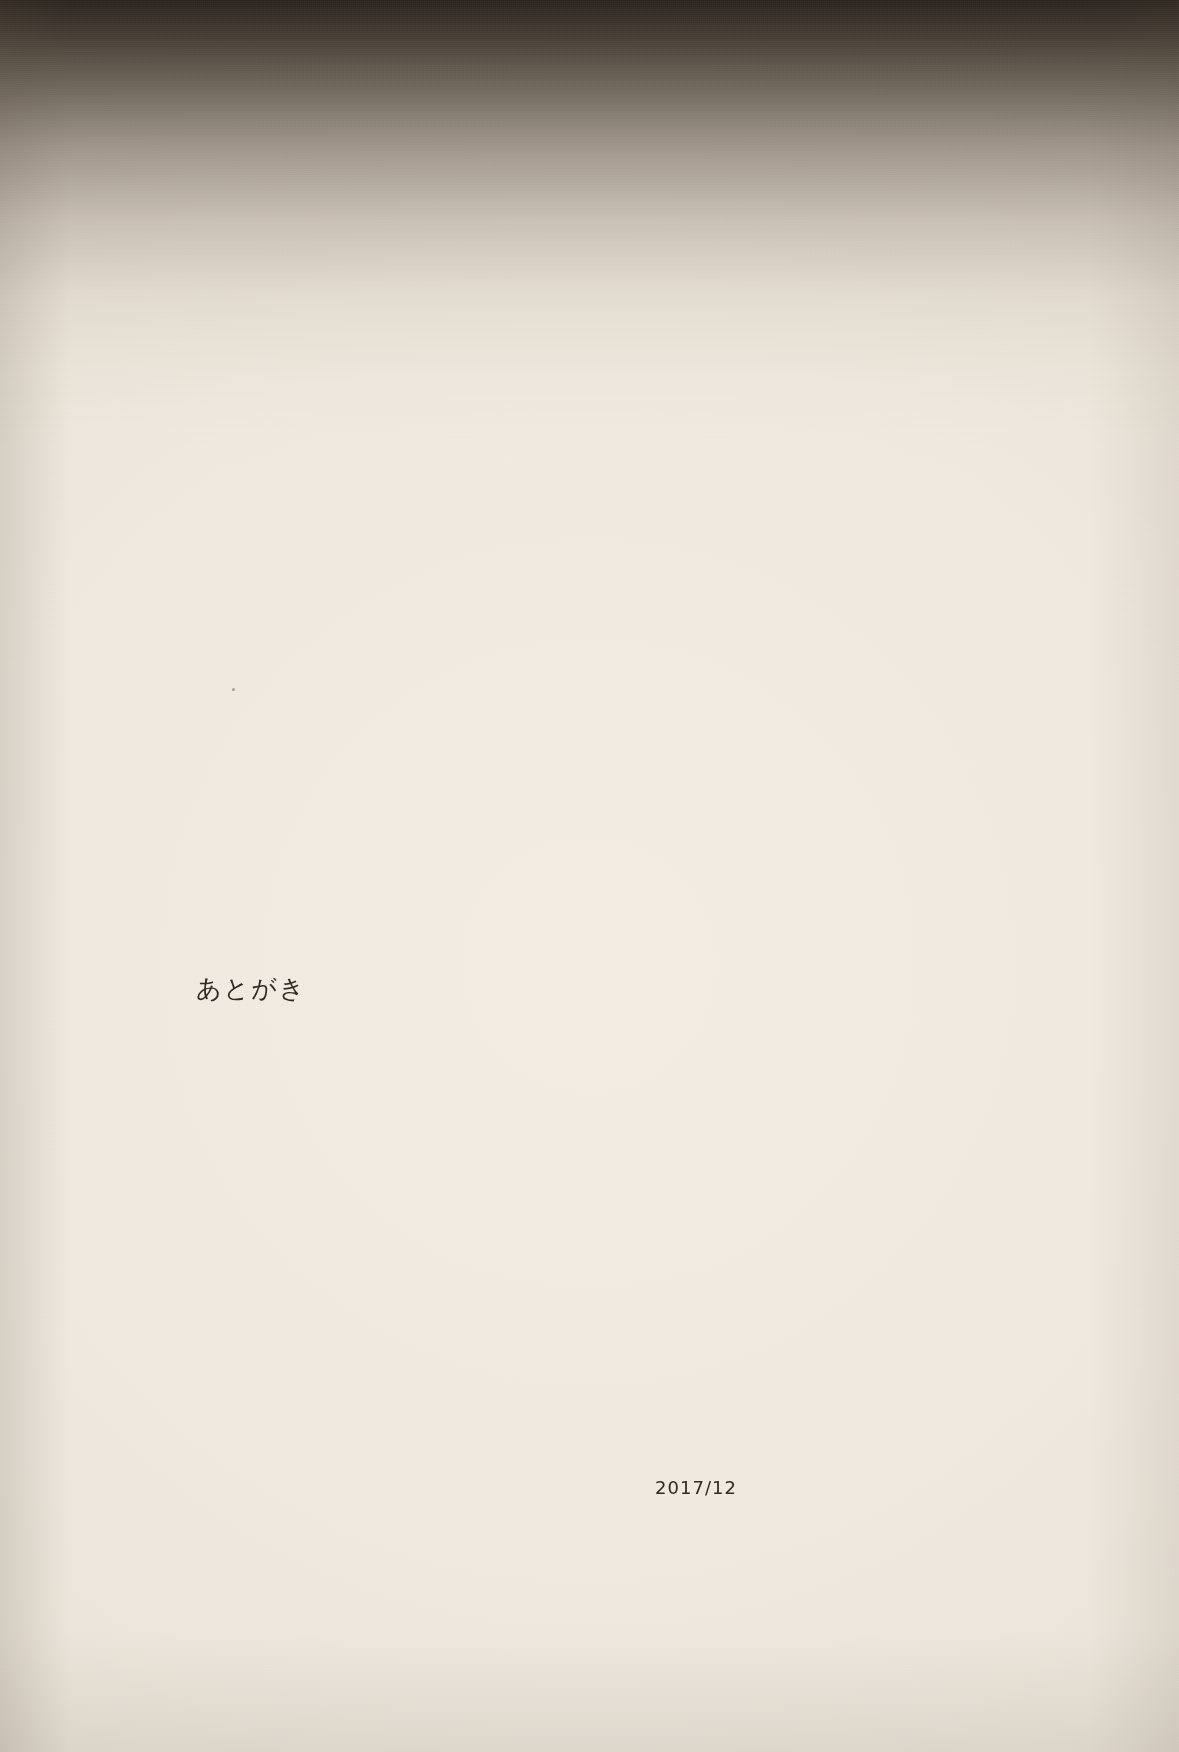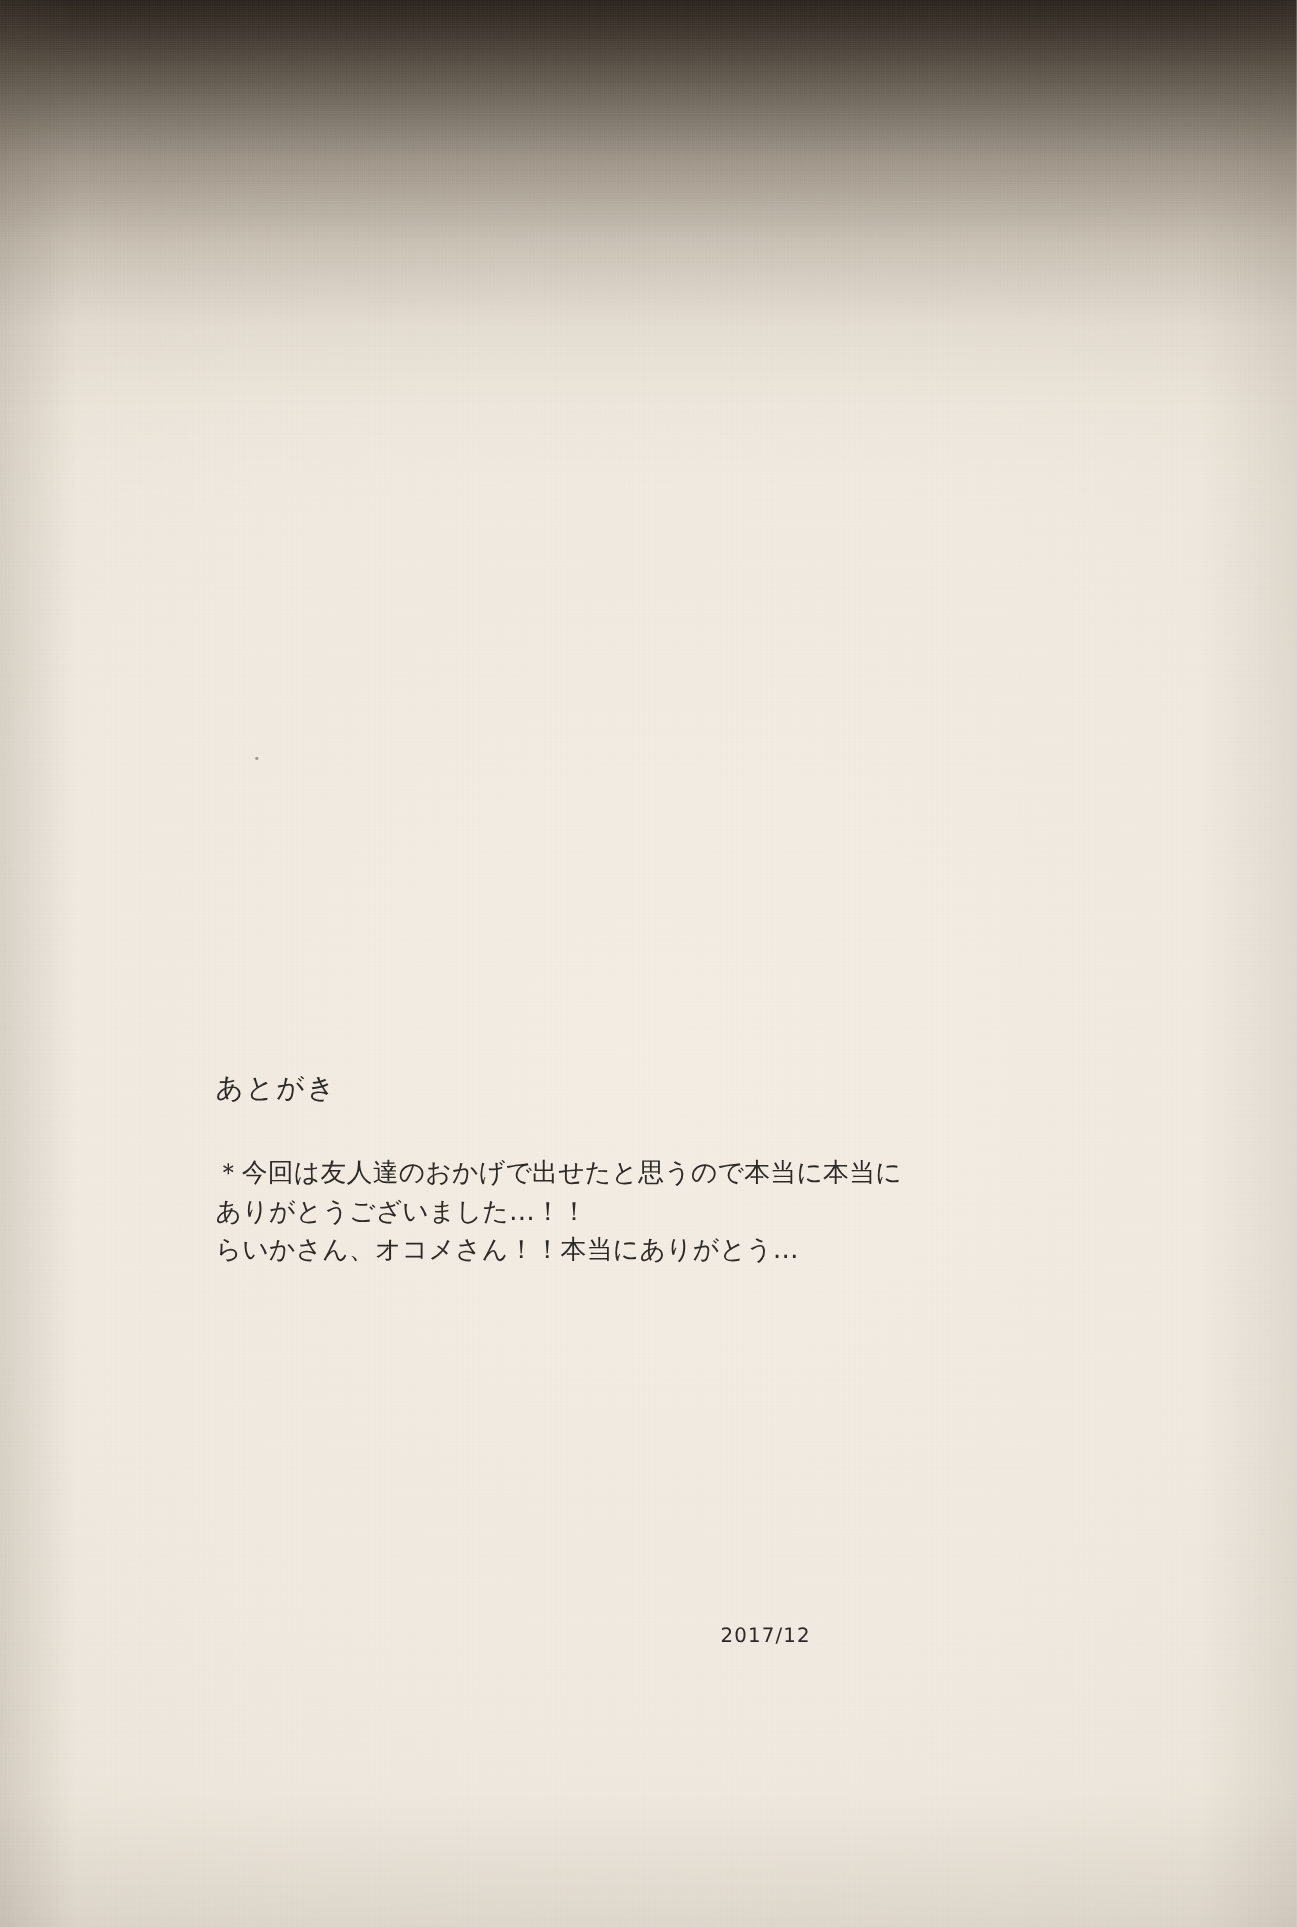--- a/index.html
+++ b/index.html
@@ -5,21 +5,21 @@
   html, body {
     margin: 0;
     padding: 0;
     background: #ffffff;
   }
   .page {
     position: relative;
     width: 1179px;
     height: 1752px;
     overflow: hidden;
-    background: #f0abfc;
+    background: #fde047;
     font-family: "DejaVu Sans", sans-serif;
   }
   
   .paper-base {
     position: absolute;
     inset: 0;
     background:
       radial-gradient(120% 80% at 50% 55%, #f3ede4 0%, #efe9df 45%, #e8e1d6 78%, #e2dbd0 100%);
   }
   
@@ -122,20 +122,17 @@
 <div class="page">
   <div class="paper-base"></div>
   <div class="top-shadow"></div>
   <div class="left-shadow"></div>
   <div class="right-shadow"></div>
   <div class="bottom-shadow"></div>
   <div class="speck"></div>
 
   <div class="content">
     <h1 class="afterword-heading">あとがき</h1>
-    <p class="para">＊今回は友人達のおかげで出せたと思うので本当に本当に
-ありがとうございました…！！
-らいかさん、オコメさん！！本当にありがとう…</p>
     <div class="date">2017/12</div>
   </div>
 
   <div class="grain"></div>
 </div>
 
 </body></html>

